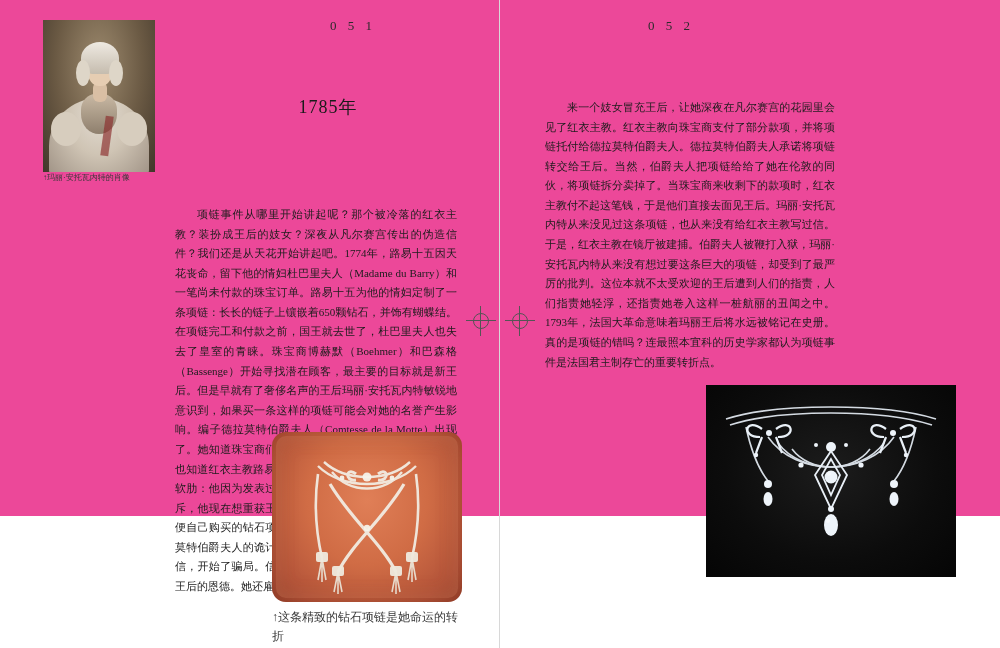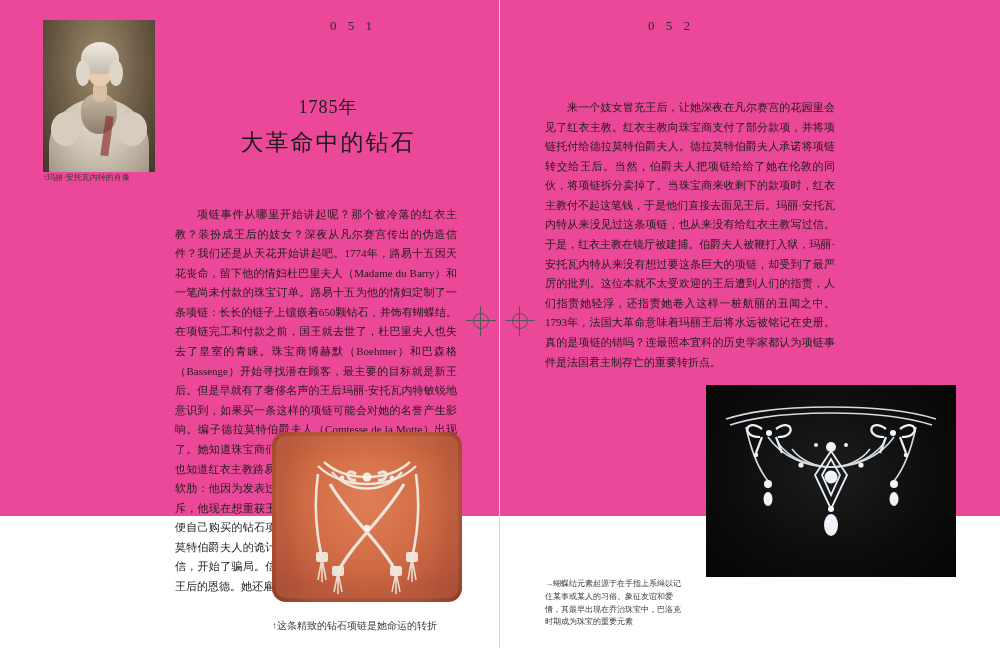--- a/index.html
+++ b/index.html
@@ -241,24 +241,24 @@
   .cushion::before {
     content: "";
     position: absolute;
     inset: 4px;
     border-radius: 10px;
     box-shadow: inset 0 0 18px rgba(255,180,140,.25);
   }
   .necklace-svg { position: absolute; left: 0; top: 0; }
   .caption-cushion {
     font-family: "Liberation Sans", sans-serif;
-    font-size: 10px;
+    font-size: 12px;
     color: #3a3a3a;
     line-height: 1.55;
-    margin-top: 16px;
+    margin-top: 6px;
   }
 
   
   .necklace-fig {
     position: absolute;
     left: 706px;
     top: 385px;
     width: 250px;
   }
   .necklace-box {
@@ -312,21 +312,20 @@
         <div class="pt-head"></div>
         <div class="pt-hair"></div>
         <div class="pt-hair2"></div>
         <div class="pt-hair3"></div>
       </div>
       <div class="caption">↑玛丽·安托瓦内特的肖像</div>
     </div>
 
     <div class="chapter-title">
       <div class="line1">1785年</div>
-      <div class="line2">大革命中的钻石</div>
     </div>
 
     <div class="body-left">项链事件从哪里开始讲起呢？那个被冷落的红衣主教？装扮成王后的妓女？深夜从凡尔赛宫传出的伪造信件？我们还是从天花开始讲起吧。1774年，路易十五因天花丧命，留下他的情妇杜巴里夫人（Madame du Barry）和一笔尚未付款的珠宝订单。路易十五为他的情妇定制了一条项链：长长的链子上镶嵌着650颗钻石，并饰有蝴蝶结。在项链完工和付款之前，国王就去世了，杜巴里夫人也失去了皇室的青睐。珠宝商博赫默（Boehmer）和巴森格（Bassenge）开始寻找潜在顾客，最主要的目标就是新王后。但是早就有了奢侈名声的王后玛丽·安托瓦内特敏锐地意识到，如果买一条这样的项链可能会对她的名誉产生影响。编子德拉莫特伯爵夫人（Comtesse de la Motte）出现了。她知道珠宝商们迫切想卖掉项链，知道王后的样子，也知道红衣主教路易斯·罗昂（Cardinal Louis de Rohan）的软肋：他因为发表过关于王后母亲的负面言论而被宫廷排斥，他现在想重获王后的好感。送王后一条她所渴望又不便自己购买的钻石项链，不是最好的办法吗？这就是德拉莫特伯爵夫人的诡计，她伪造了一封王后写给红衣主教的信，开始了骗局。信中要求红衣主教送下这条项链以回报王后的恩德。她还雇</div>
 
     <div class="cushion-fig">
       <div class="cushion">
         <svg class="necklace-svg" width="190" height="170" viewBox="0 0 190 170">
           <g stroke="#f2efe6" stroke-width="2.4" fill="none" opacity="0.92">
 
             <path d="M46 34 C 70 58, 120 58, 144 34"></path>
@@ -424,15 +423,14 @@
             <circle cx="140" cy="60" r="2"></circle>
           </g>
           <g fill="#ffffff" opacity="0.55">
             <circle cx="122" cy="136" r="2"></circle>
             <circle cx="123" cy="89" r="1.8"></circle>
           </g>
         </svg>
       </div>
     </div>
 
-    <div class="caption-necklace" style="left:45px;">→蝴蝶结元素起源于在手指上系绳以记住某事或某人的习俗。象征友谊和爱情，其最早出现在乔治珠宝中，巴洛克时期成为珠宝的重要元素</div>
   </div>
 </div>
 
 </body></html>

